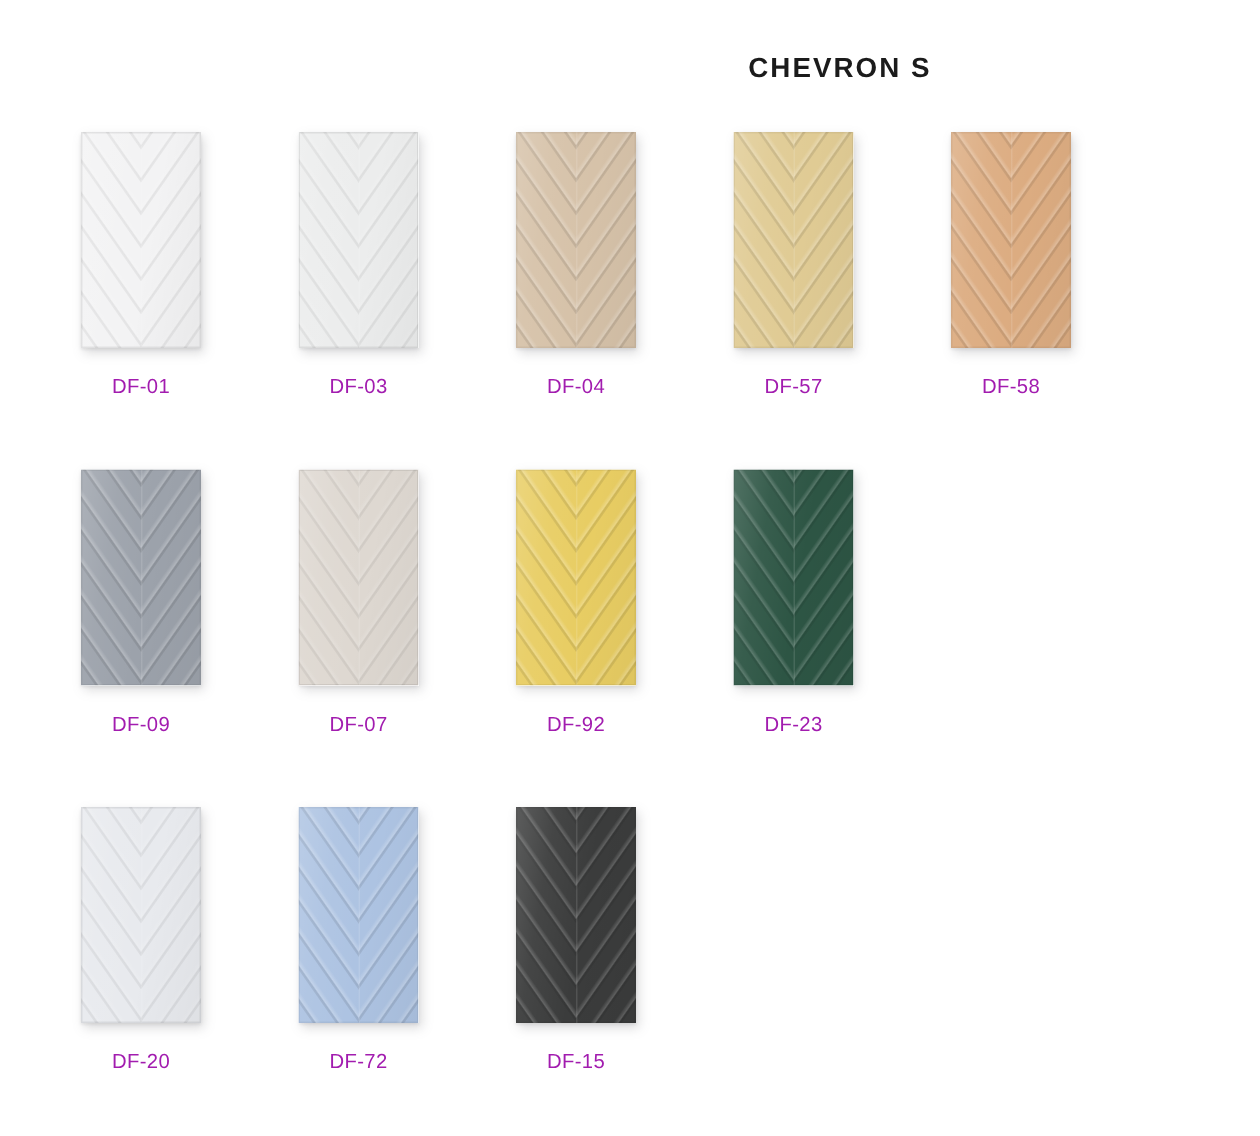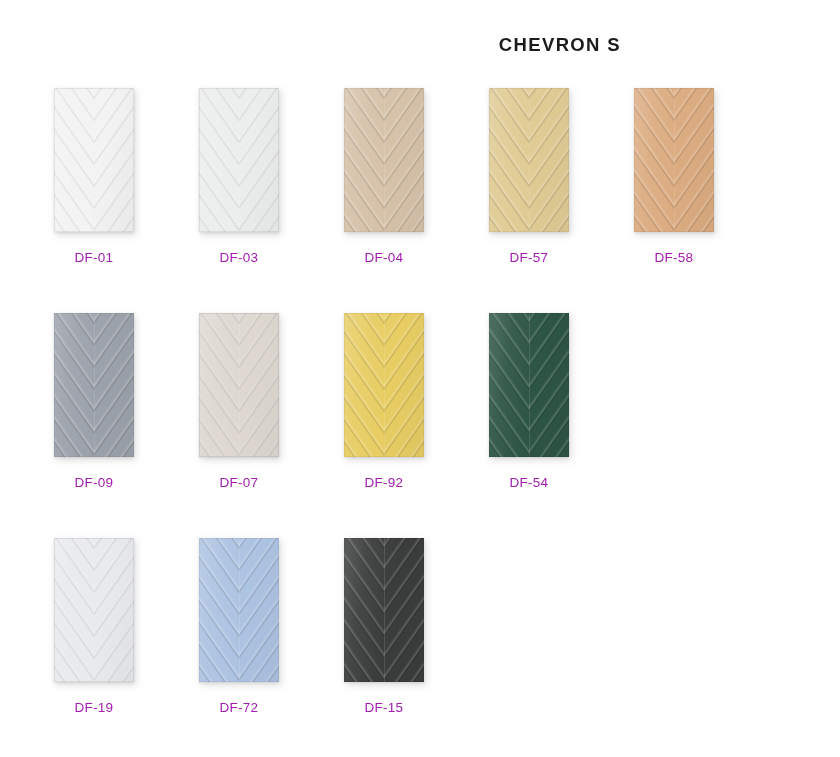--- a/index.html
+++ b/index.html
@@ -259,34 +259,34 @@
       </div>
       <div class="swatch-cell">
         <div class="swatch-tile is-dark">
           <div class="tile-base" style="background: rgb(45, 85, 68);"></div>
           <div class="chev-half chev-left"></div>
           <div class="chev-half chev-right"></div>
           <div class="chev-seam"></div>
           <div class="tile-sheen"></div>
           <div class="tile-edge"></div>
         </div>
-        <div class="swatch-label">DF-54</div>
+        <div class="swatch-label">DF-23</div>
       </div>
     </div>
     <div class="swatch-row">
       <div class="swatch-cell">
         <div class="swatch-tile is-light">
           <div class="tile-base" style="background: rgb(232, 234, 238);"></div>
           <div class="chev-half chev-left"></div>
           <div class="chev-half chev-right"></div>
           <div class="chev-seam"></div>
           <div class="tile-sheen"></div>
           <div class="tile-edge"></div>
         </div>
-        <div class="swatch-label">DF-19</div>
+        <div class="swatch-label">DF-20</div>
       </div>
       <div class="swatch-cell">
         <div class="swatch-tile">
           <div class="tile-base" style="background: rgb(173, 195, 226);"></div>
           <div class="chev-half chev-left"></div>
           <div class="chev-half chev-right"></div>
           <div class="chev-seam"></div>
           <div class="tile-sheen"></div>
           <div class="tile-edge"></div>
         </div>

